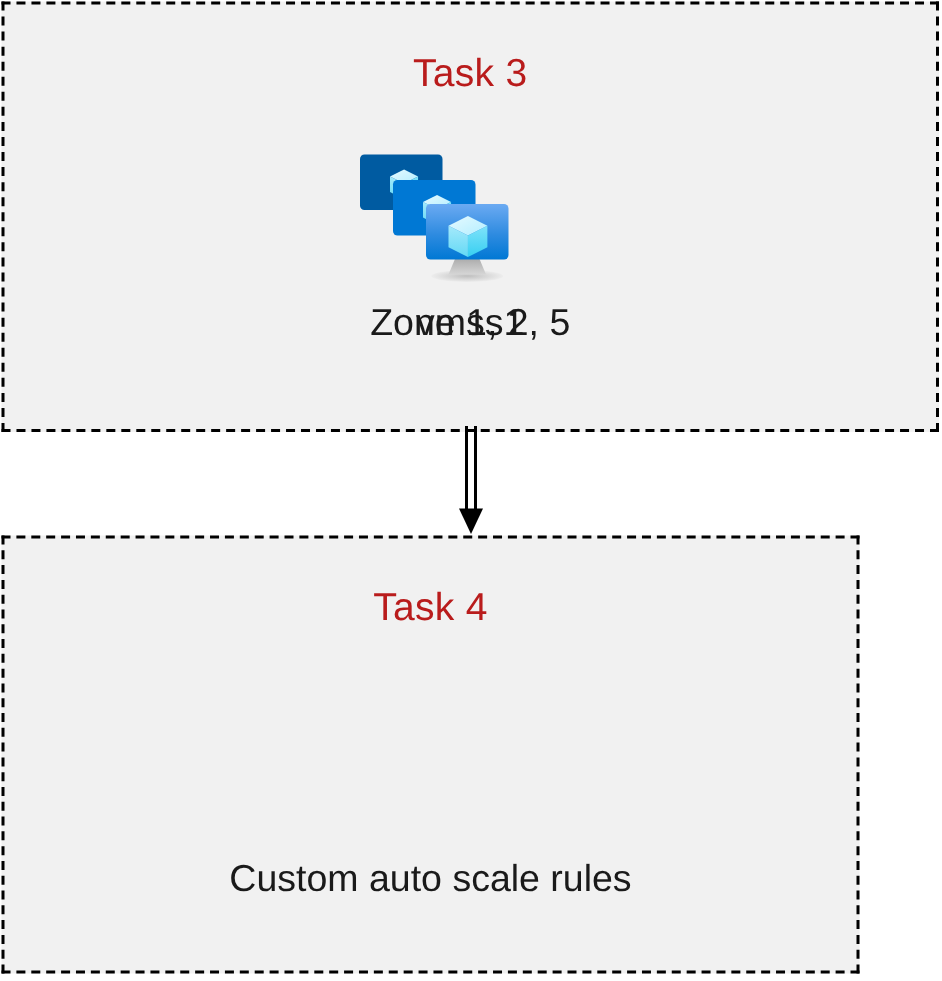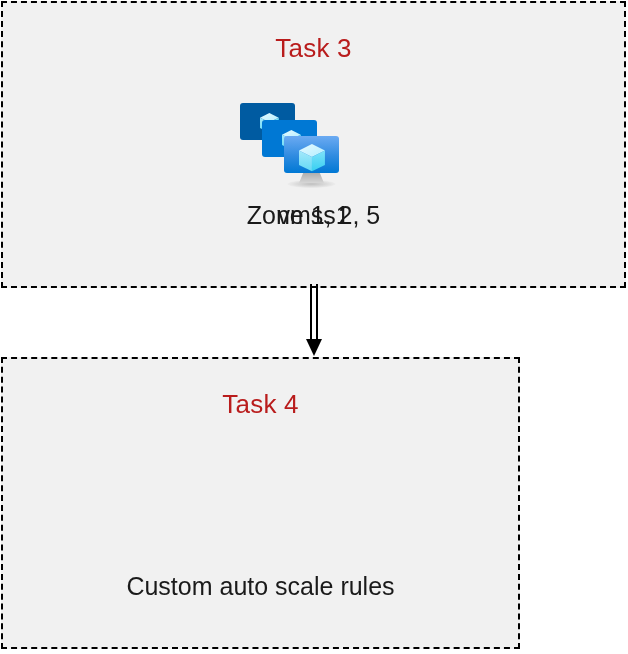--- a/index.html
+++ b/index.html
@@ -32,21 +32,21 @@
   }
   #task-box-top {
     left: 1px;
     top: 1px;
     width: 625px;
     height: 287px;
   }
   #task-box-bottom {
     left: 1px;
     top: 357px;
-    width: 519px;
+    width: 572px;
     height: 292px;
   }
 
   .task-title {
     position: absolute;
     left: 0;
     right: 0;
     text-align: center;
     color: #b91c1c;
     font-size: 26px;

